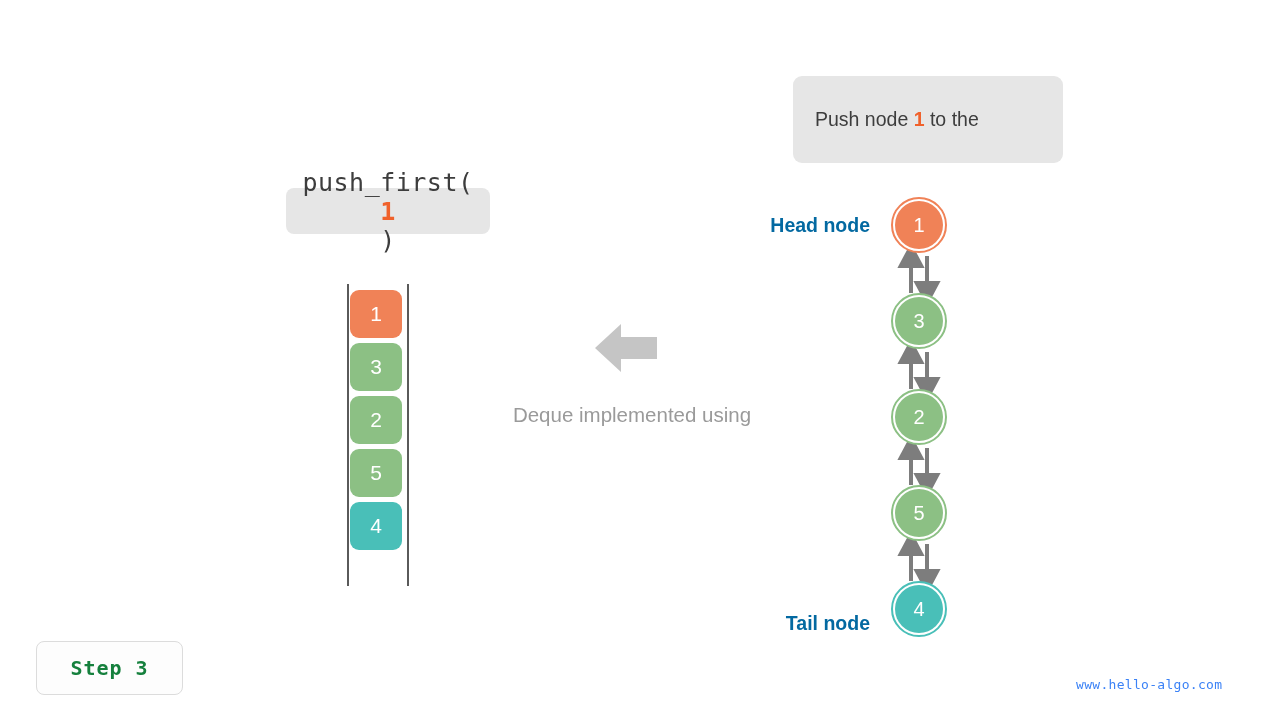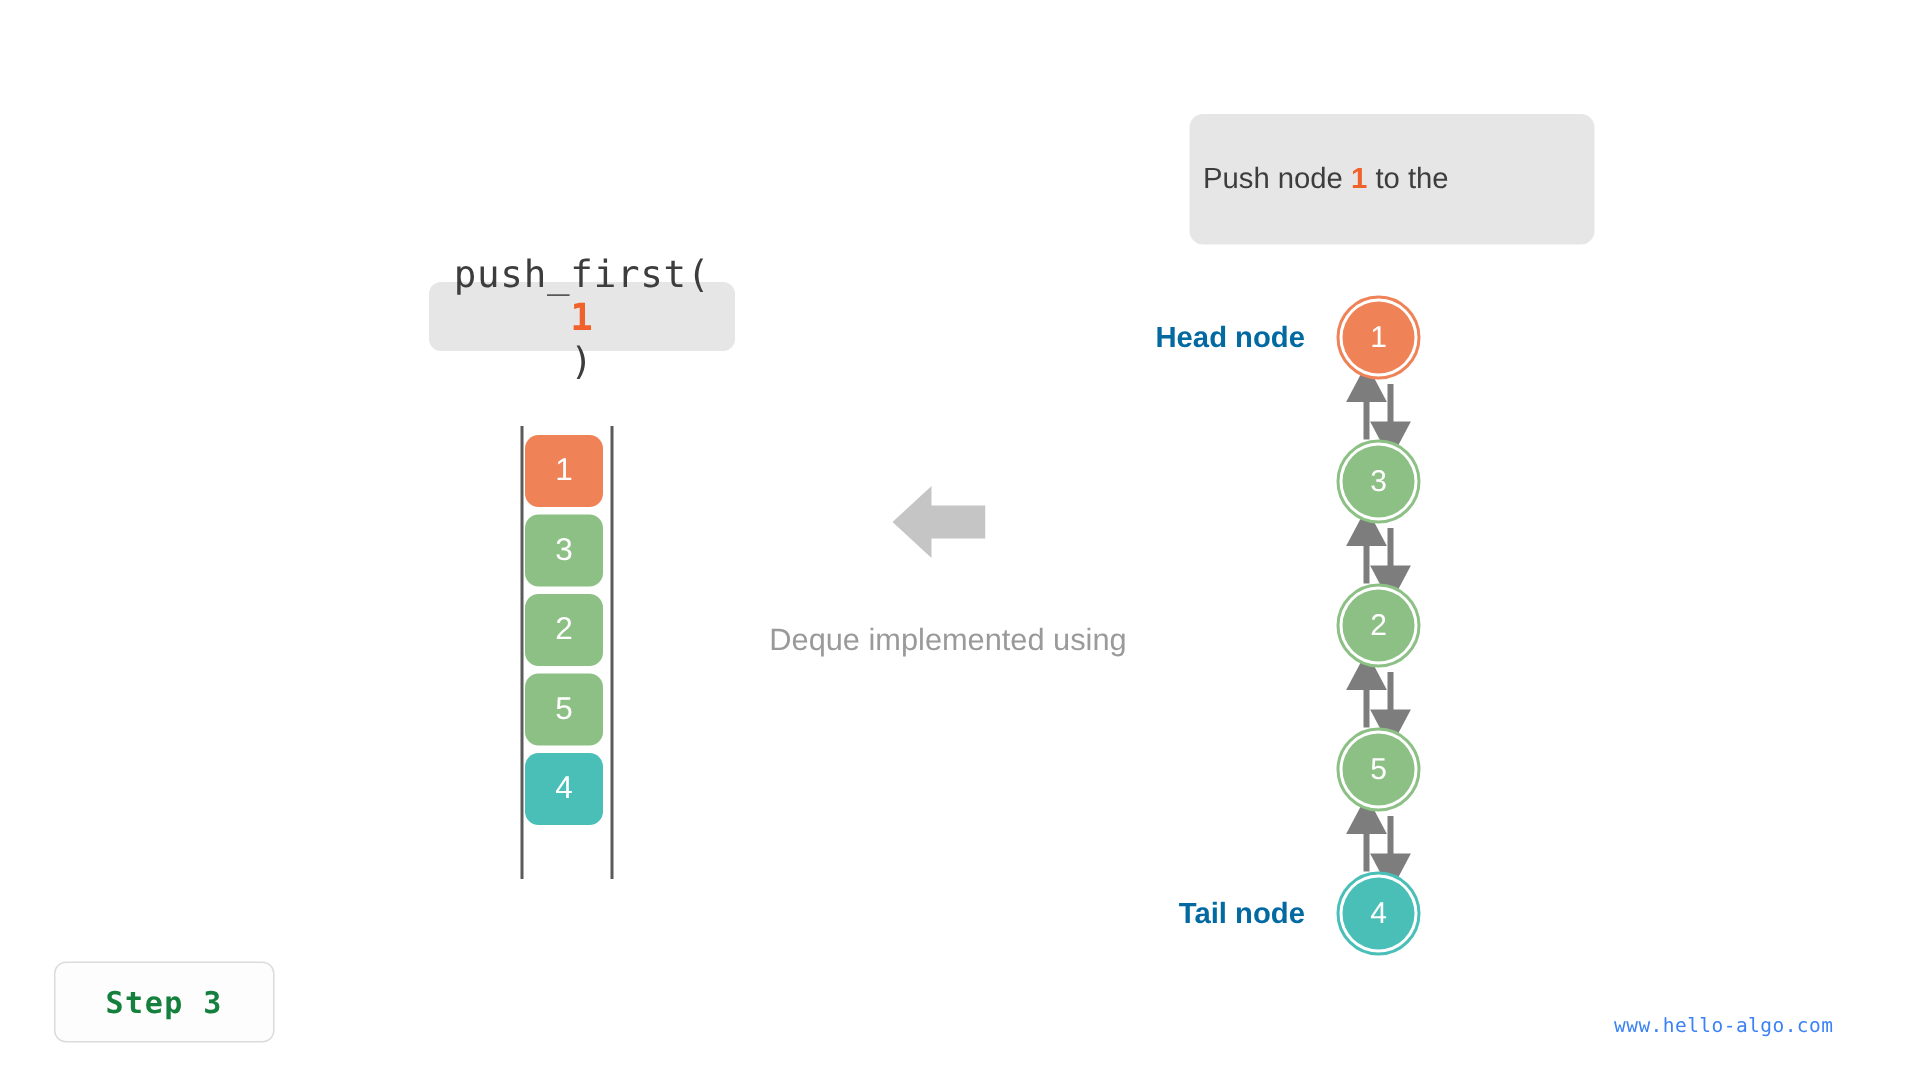--- a/index.html
+++ b/index.html
@@ -25,21 +25,21 @@
   
   .callout {
     position: absolute;
     left: 793px;
     top: 76px;
     width: 270px;
     height: 87px;
     background: #e6e6e6;
     border-radius: 9px;
     box-sizing: border-box;
-    padding: 16px 9px;
+    padding: 16px 22px;
     display: flex;
     flex-direction: column;
     justify-content: center;
   }
   .callout-line {
     font-size: 19.5px;
     line-height: 27px;
     color: #3d3d3d;
     white-space: nowrap;
   }
@@ -140,21 +140,20 @@
   }
   .caption {
     position: absolute;
     left: 452px;
     top: 400px;
     width: 360px;
     text-align: center;
     font-size: 20.5px;
     line-height: 29px;
     color: #9a9a9a;
-    margin-top: 12px;
   }
 
   
   .list-area {
     position: absolute;
     left: 740px;
     top: 180px;
     width: 260px;
     height: 470px;
   }
@@ -283,20 +282,20 @@
         <span>5</span>
       </div>
     </div>
     <div class="node" style="left:151px;top:401px;border:2px solid #49bfb8;">
       <div class="node-inner" style="background:#49bfb8;">
         <span>4</span>
       </div>
     </div>
 
     <div class="side-label" style="left:-30px;top:34px;width:160px;">Head node</div>
-    <div class="side-label" style="left:-30px;top:418px;width:160px;">Tail node</div>
+    <div class="side-label" style="left:-30px;top:432px;width:160px;">Tail node</div>
   </div>
 
   <div class="step-badge">Step 3</div>
 
   <div class="watermark">www.hello-algo.com</div>
 
 </div>
 
 </body></html>

